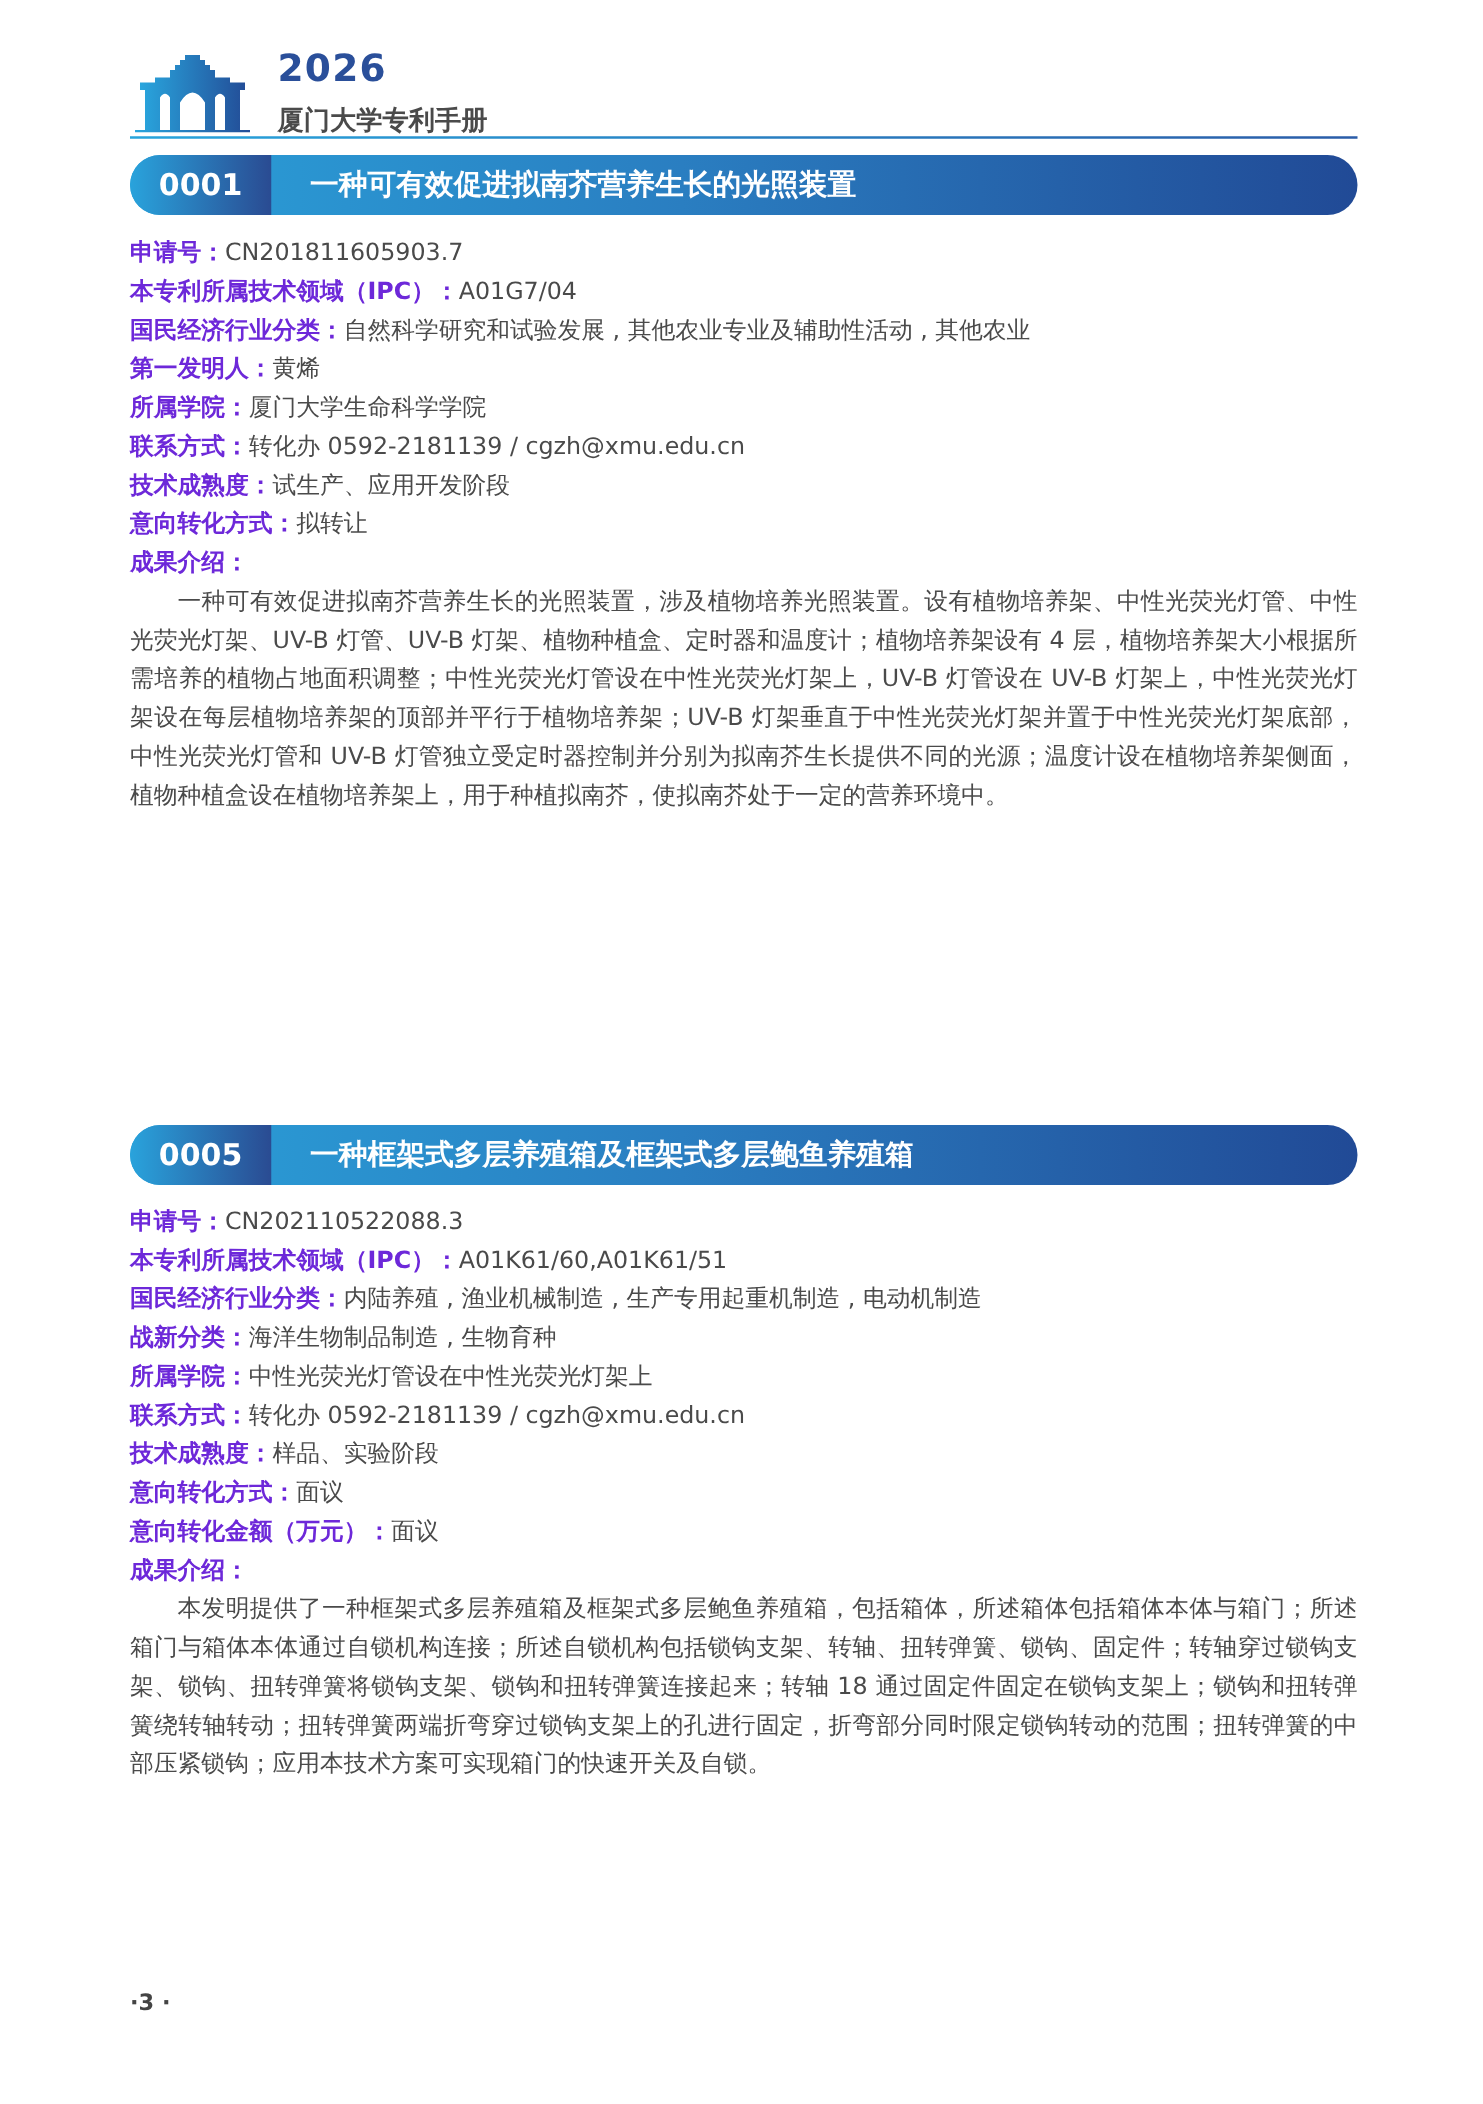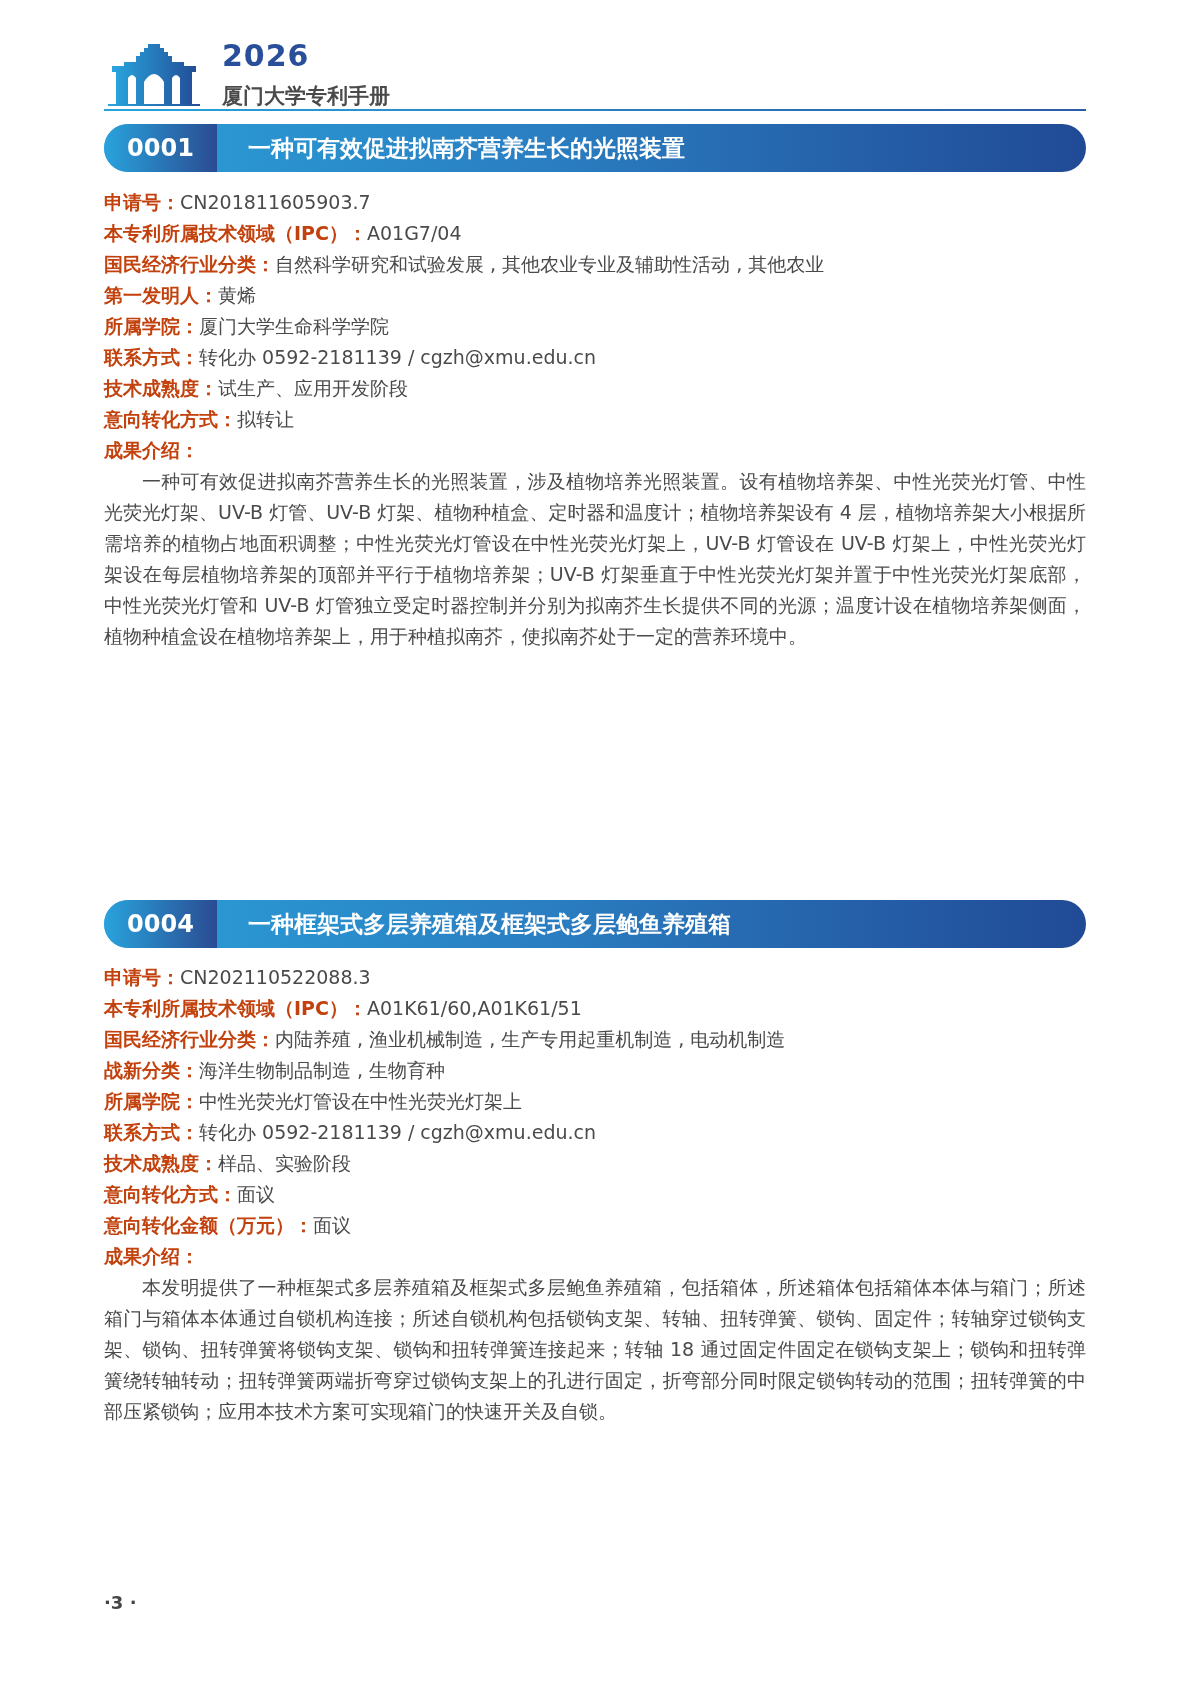--- a/index.html
+++ b/index.html
@@ -14,21 +14,21 @@
                  background:linear-gradient(90deg,#27a4dc,#2a5ca8); }
   .banner { position:absolute; left:104px; width:982px; height:48px; border-radius:24px;
             background:linear-gradient(90deg,#2a9fd8 0%,#2a7ec1 45%,#214a96 100%); overflow:hidden; }
   .banner-num { position:absolute; left:0; top:0; width:113px; height:48px; border-radius:24px 0 0 24px;
                 background:linear-gradient(90deg,#29a3dc,#2a4b92); color:#fff; font-weight:bold;
                 font-size:24px; line-height:48px; text-align:center; }
   .banner-title { position:absolute; left:144px; top:0; height:48px; line-height:48px; color:#fff;
                   font-weight:bold; font-size:23px; }
   .fields { position:absolute; left:104px; width:982px; }
   .row { height:31px; line-height:31px; font-size:19px; white-space:nowrap; }
-  .lbl { color:#c2410c; font-weight:bold; }
+  .lbl { color:#6d28d9; font-weight:bold; }
   .val { color:#4a4a4a; }
   .intro { font-size:19px; line-height:31px; color:#4a4a4a; text-align:justify; text-indent:2em; margin:0; }
   .page-no { position:absolute; left:104px; top:1592px; font-size:18px; font-weight:bold; color:#444; }
 </style>
 </head>
 <body>
 
 <div class="header">
   <svg class="logo" viewBox="0 0 100 64">
     <defs>
@@ -56,21 +56,21 @@
   <div class="row"><span class="lbl">第一发明人：</span><span class="val">黄烯</span></div>
   <div class="row"><span class="lbl">所属学院：</span><span class="val">厦门大学生命科学学院</span></div>
   <div class="row"><span class="lbl">联系方式：</span><span class="val">转化办 0592-2181139 / cgzh@xmu.edu.cn</span></div>
   <div class="row"><span class="lbl">技术成熟度：</span><span class="val">试生产、应用开发阶段</span></div>
   <div class="row"><span class="lbl">意向转化方式：</span><span class="val">拟转让</span></div>
   <div class="row"><span class="lbl">成果介绍：</span></div>
   <p class="intro">一种可有效促进拟南芥营养生长的光照装置，涉及植物培养光照装置。设有植物培养架、中性光荧光灯管、中性光荧光灯架、UV-B 灯管、UV-B 灯架、植物种植盒、定时器和温度计；植物培养架设有 4 层，植物培养架大小根据所需培养的植物占地面积调整；中性光荧光灯管设在中性光荧光灯架上，UV-B 灯管设在 UV-B 灯架上，中性光荧光灯架设在每层植物培养架的顶部并平行于植物培养架；UV-B 灯架垂直于中性光荧光灯架并置于中性光荧光灯架底部，中性光荧光灯管和 UV-B 灯管独立受定时器控制并分别为拟南芥生长提供不同的光源；温度计设在植物培养架侧面，植物种植盒设在植物培养架上，用于种植拟南芥，使拟南芥处于一定的营养环境中。</p>
 </div>
 
 <div class="banner" style="top:900px;">
-  <div class="banner-num">0004</div>
+  <div class="banner-num">0005</div>
   <div class="banner-title">一种框架式多层养殖箱及框架式多层鲍鱼养殖箱</div>
 </div>
 <div class="fields" style="top:962px;">
   <div class="row"><span class="lbl">申请号：</span><span class="val">CN202110522088.3</span></div>
   <div class="row"><span class="lbl">本专利所属技术领域（IPC）：</span><span class="val">A01K61/60,A01K61/51</span></div>
   <div class="row"><span class="lbl">国民经济行业分类：</span><span class="val">内陆养殖 , 渔业机械制造 , 生产专用起重机制造 , 电动机制造</span></div>
   <div class="row"><span class="lbl">战新分类：</span><span class="val">海洋生物制品制造 , 生物育种</span></div>
   <div class="row"><span class="lbl">所属学院：</span><span class="val">中性光荧光灯管设在中性光荧光灯架上</span></div>
   <div class="row"><span class="lbl">联系方式：</span><span class="val">转化办 0592-2181139 / cgzh@xmu.edu.cn</span></div>
   <div class="row"><span class="lbl">技术成熟度：</span><span class="val">样品、实验阶段</span></div>

